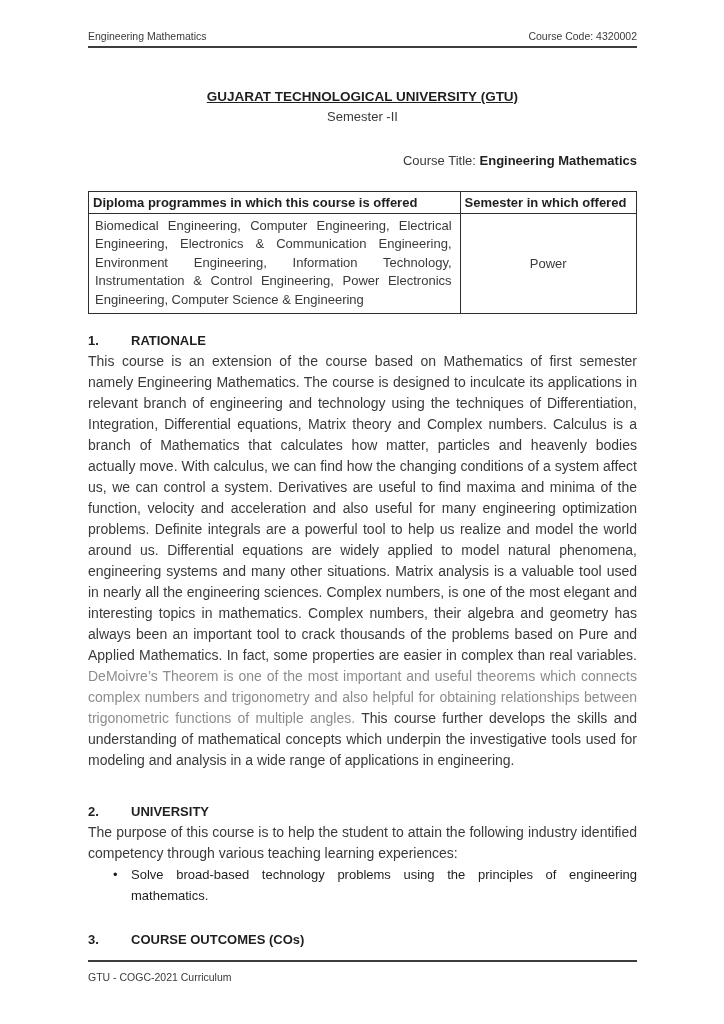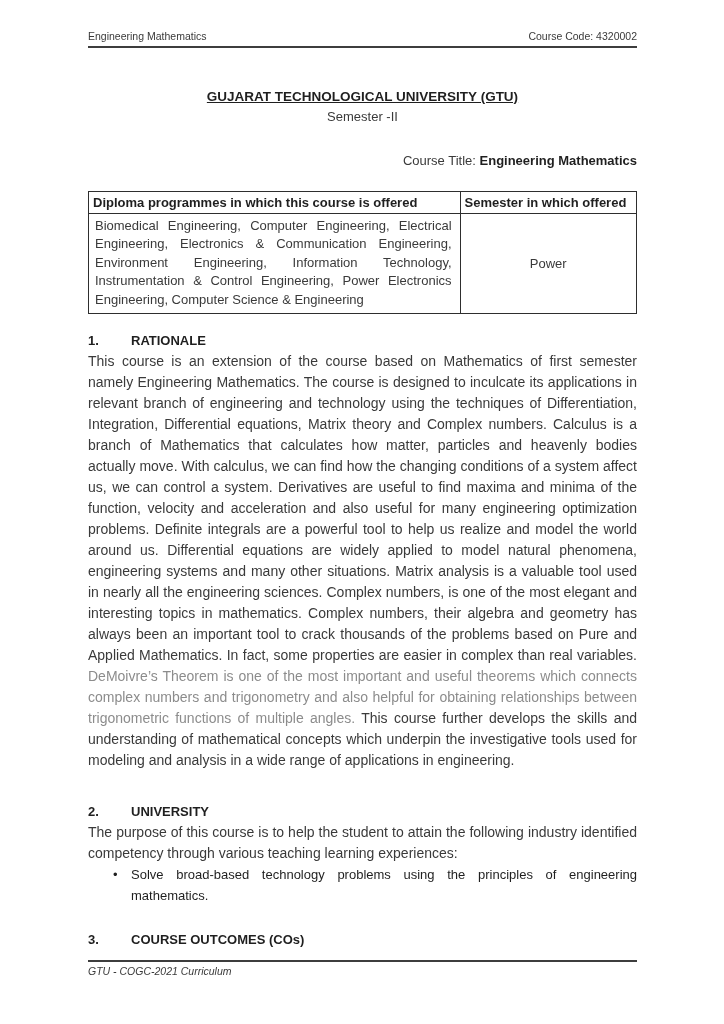--- a/index.html
+++ b/index.html
@@ -68,21 +68,21 @@
   .bullet-row { display: flex; margin-left: 25px; font-size: 13px; line-height: 21px; }
   .bullet-marker { width: 18px; flex: none; color: #1f1f1f; }
   .bullet-text { flex: 1; text-align: justify; font-weight: normal; color: #1f1f1f; }
 
   
   .footer {
     position: absolute; left: 88px; right: 87px; top: 960px;
     border-top: 2px solid #3d3d3d;
     font-size: 10.5px; color: #3a3a3a;
   }
-  .footer-left { margin-top: 3px; font-style: italic; }
+  .footer-left { margin-top: 9px; }
   .footer-page { text-align: center; margin-top: 2px; font-size: 11px; }
   .footer-page .bold { font-weight: bold; color: #1f1f1f; }
 </style>
 </head>
 <body>
 
 <div class="page">
   <div class="content">
 
     <div class="running-head">

